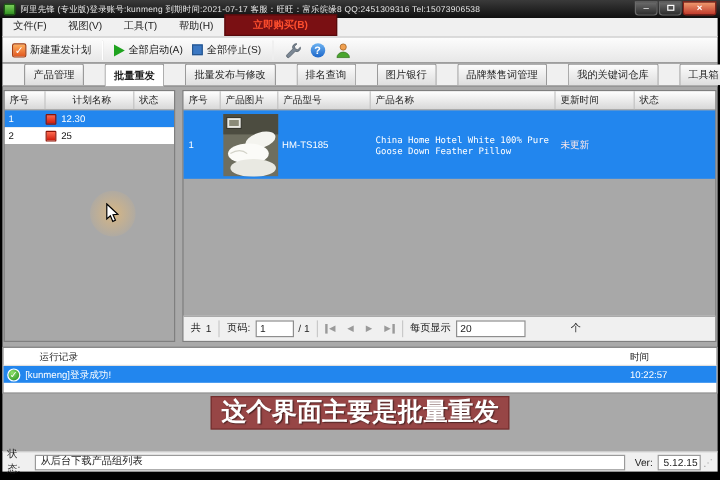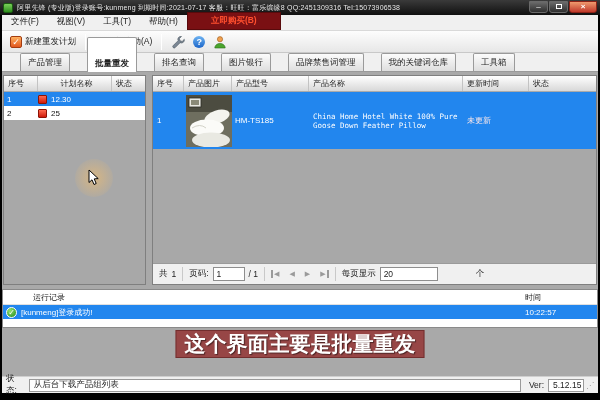--- a/index.html
+++ b/index.html
@@ -37,21 +37,21 @@
   .ico-play{width:0;height:0;border-left:9px solid #1fa31f;border-top:5px solid transparent;border-bottom:5px solid transparent;}
   .ico-stop{width:9px;height:9px;background:#3b78c3;border:1px solid #26568f;}
   .ico-img{width:14px;height:14px;display:block;}
   .ico-help{width:12px;height:12px;border-radius:50%;background:linear-gradient(#6db3f2,#1c66c9);
     color:#fff;font-size:9px;font-weight:bold;text-align:center;line-height:12px;}
   
   .tabbar{position:absolute;left:2px;top:53px;width:596px;height:19px;background:#f0f0f0;
     display:flex;align-items:flex-end;padding-left:2px;border-bottom:1px solid #9a9a9a;}
   .tab{font-size:8.5px;color:#222;padding:3px 7px 2px;border:1px solid #9a9a9a;border-bottom:none;
     background:linear-gradient(#fcfcfc,#dedede);margin-right:1px;border-radius:2px 2px 0 0;white-space:nowrap;margin-left:16px;}
-  .tab.active{background:#fff;position:relative;top:1px;padding-top:20px;font-weight:bold;}
+  .tab.active{background:#fff;position:relative;top:1px;padding-top:4px;font-weight:bold;}
   
   .main-bg{position:absolute;left:2px;top:72px;width:596px;height:217px;background:#a9a9a9;}
   .panel{position:absolute;border:1px solid #7f7f7f;background:#a8a8a8;}
   .left-panel{left:3px;top:75px;width:143px;height:210px;}
   .grid-header{display:flex;height:16px;background:linear-gradient(#ffffff,#d8d8d8);
     border-bottom:1px solid #aaa;font-size:8px;color:#222;align-items:center;}
   .grid-header .col{border-right:1px solid #c3c3c3;height:100%;display:flex;align-items:center;padding-left:4px;}
   .lrow{display:flex;align-items:center;height:14px;font-size:8px;background:#fff;color:#111;}
   .lrow.selected{background:#2286ee;color:#fff;}
   .plan-ico{width:9px;height:9px;background:linear-gradient(#ff6a50,#cf1a0a);border:1px solid #8d1205;border-radius:1px;margin-right:4px;}
@@ -122,40 +122,45 @@
   <div class="toolbar">
     <div class="tool-btn">
       <span class="ico-newplan">✓</span>
       <span>新建重发计划</span>
     </div>
     <div class="tool-sep"></div>
     <div class="tool-btn">
       <span class="ico-play"></span>
       <span>全部启动(A)</span>
     </div>
+    <div class="tool-btn">
+      <span class="ico-stop"></span>
+      <span>全部停止(S)</span>
+    </div>
     <div class="tool-sep"></div>
     <div class="tool-btn">
       <svg class="ico-img" viewBox="0 0 14 14">
         <path d="M10.5 1.5 a3 3 0 0 0 -3.4 4.2 L2.2 10.6 a1.4 1.4 0 0 0 2 2 L9.1 7.7 a3 3 0 0 0 4.2-3.4 L11.2 6.4 9.0 5.8 8.4 3.6 Z" fill="#7b8794" stroke="#4a5560" stroke-width="0.6"></path>
       </svg>
     </div>
     <div class="tool-btn">
       <span class="ico-help">?</span>
     </div>
     <div class="tool-btn">
       <svg class="ico-img" viewBox="0 0 14 14">
         <circle cx="7" cy="4.2" r="2.6" fill="#f0a050" stroke="#9a5a1a" stroke-width="0.6"></circle>
         <path d="M1.8 13 a5.2 4.6 0 0 1 10.4 0 Z" fill="#4aa52e" stroke="#2c6e17" stroke-width="0.6"></path>
       </svg>
     </div>
   </div>
 
   <div class="tabbar">
     <div class="tab">产品管理</div>
     <div class="tab active">批量重发</div>
+    <div class="tab">批量发布与修改</div>
     <div class="tab">排名查询</div>
     <div class="tab">图片银行</div>
     <div class="tab">品牌禁售词管理</div>
     <div class="tab">我的关键词仓库</div>
     <div class="tab">工具箱</div>
   </div>
 
   <div class="main-bg"></div>
 
   <div class="panel left-panel">

